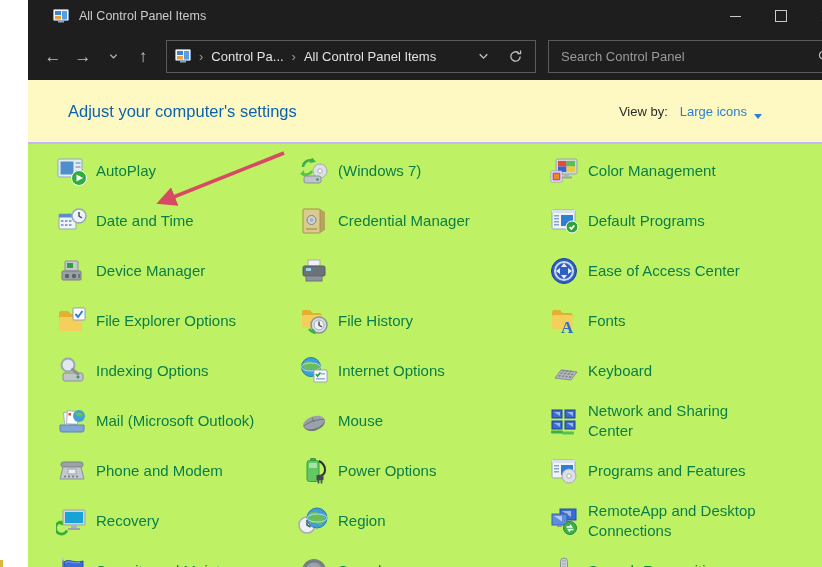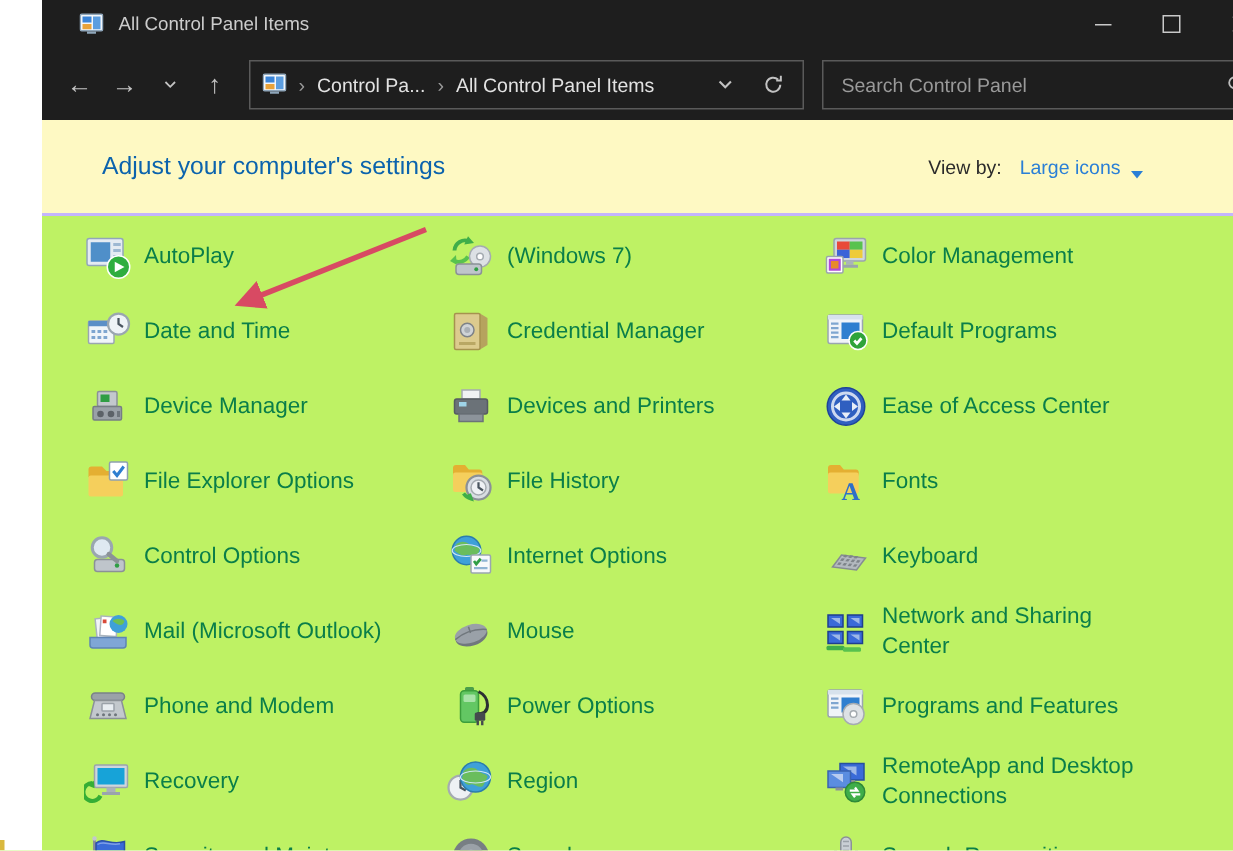--- a/index.html
+++ b/index.html
@@ -261,21 +261,20 @@
         </div>
         <div class="cell">
           <span class="item-icon">
             <svg viewBox="0 0 32 32">
               <rect x="10" y="5" width="12" height="6" fill="#f0f2f4" stroke="#a5abb1"></rect>
               <rect x="5" y="11" width="22" height="10" rx="1.5" fill="#6b7278" stroke="#555b61"></rect>
               <rect x="8" y="13" width="5" height="3" fill="#9fd4e8"></rect>
               <rect x="8" y="21" width="16" height="5" fill="#8c939a" stroke="#6b7278"></rect>
             </svg>
           </span>
-          <span class="item-label">Devices and Printers</span>
         </div>
         <div class="cell">
           <span class="item-icon">
             <svg viewBox="0 0 32 32">
               <circle cx="16" cy="16" r="12.5" fill="#2f5fc0" stroke="#1e439a"></circle>
               <circle cx="16" cy="16" r="9" fill="none" stroke="#cdd9f0" stroke-width="2"></circle>
               <path d="M16 8 l3 4 h-6 z" fill="#e8eef8"></path>
               <path d="M24 16 l-4 3 v-6 z" fill="#e8eef8"></path>
               <path d="M16 24 l-3-4 h6 z" fill="#e8eef8"></path>
               <path d="M8 16 l4-3 v6 z" fill="#e8eef8"></path>
@@ -319,21 +318,21 @@
         </div>
         <div class="cell">
           <span class="item-icon">
             <svg viewBox="0 0 32 32">
               <rect x="7" y="18" width="20" height="8" rx="2" fill="#bfc5cb" stroke="#8b9197"></rect>
               <circle cx="22" cy="22" r="1.5" fill="#2f9e44"></circle>
               <circle cx="12" cy="10" r="6.5" fill="#dfe9f1" stroke="#9aa6b0" stroke-width="2"></circle>
               <path d="M16.5 14.5 L22 19" stroke="#8b9197" stroke-width="3" stroke-linecap="round"></path>
             </svg>
           </span>
-          <span class="item-label">Control Options</span>
+          <span class="item-label">Indexing Options</span>
         </div>
         <div class="cell">
           <span class="item-icon">
             <svg viewBox="0 0 32 32">
               <circle cx="13" cy="12" r="9.5" fill="#3fa0d8" stroke="#2b7cad"></circle>
               <path d="M6 8 c3-3 7-2 9 0 2 2 6 1 7 3 l-2 5 c-3 1-5-2-7-1 -3 1-6-1-8-3 z" fill="#6fc050" opacity="0.9"></path>
               <ellipse cx="13" cy="12" rx="9.5" ry="4" fill="none" stroke="#cfe6f4" stroke-width="0.8"></ellipse>
               <rect x="16" y="15" width="13" height="12" rx="1" fill="#f7f9fb" stroke="#9aa6b0"></rect>
               <path d="M18 19 l1.5 2 3-3.5" stroke="#2f9e44" stroke-width="1.8" fill="none"></path>
               <rect x="23" y="18" width="4" height="1.5" fill="#8fb4d4"></rect>

